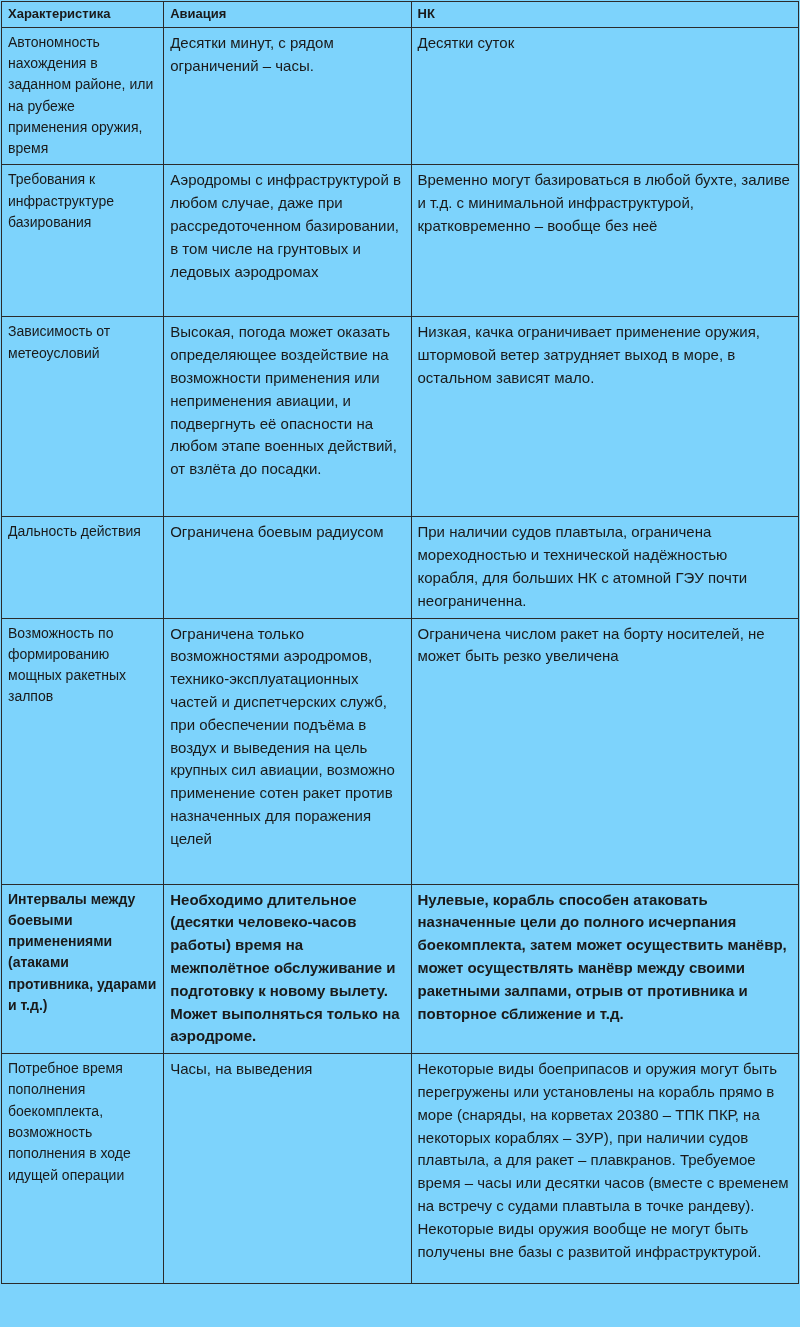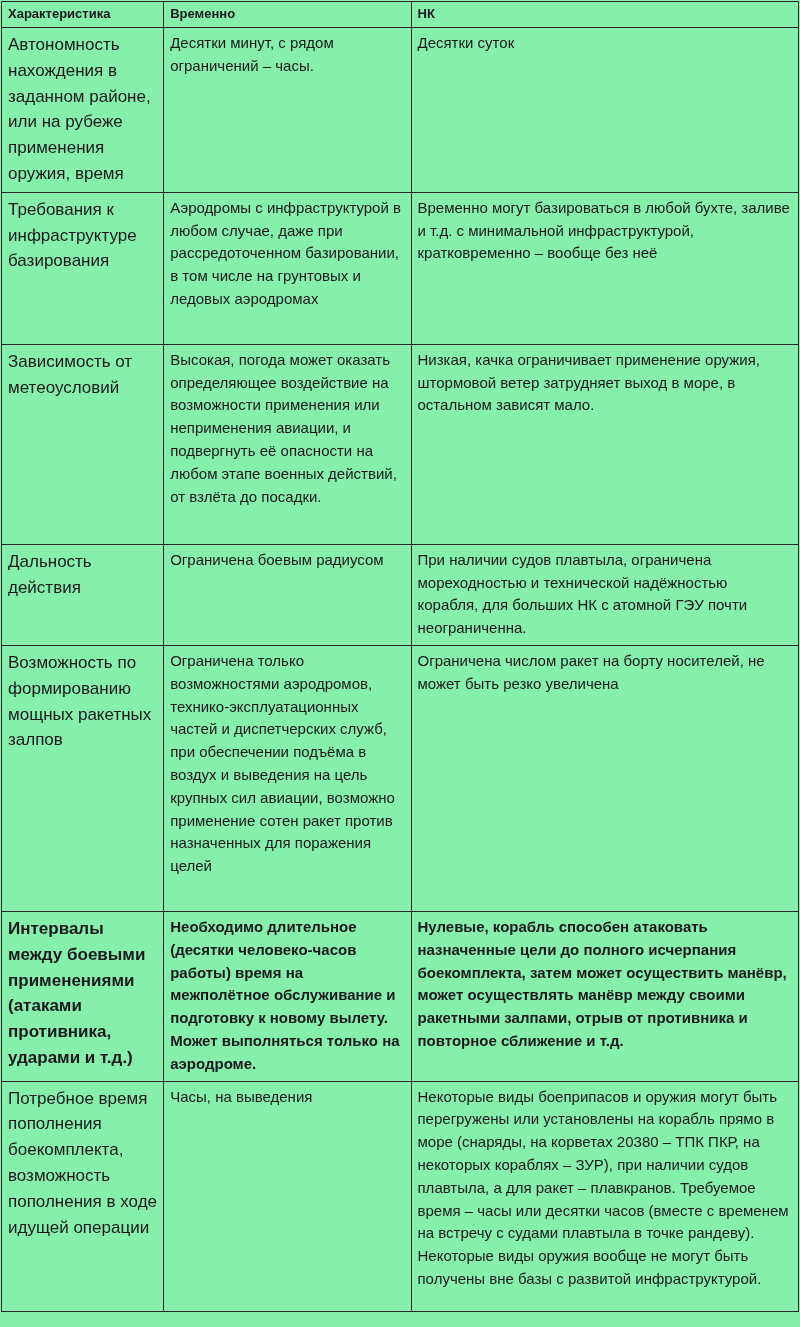--- a/index.html
+++ b/index.html
@@ -12,21 +12,21 @@
     height: 1327px;
     font-family: "Liberation Sans", "DejaVu Sans", sans-serif;
     color: #1a1a1a;
     -webkit-font-smoothing: antialiased;
   }
   .sheet {
     width: 800px;
     height: 1327px;
     box-sizing: border-box;
     overflow: hidden;
-    background: #86efac;
+    background: #7dd3fc;
   }
   table.cmp {
     border-collapse: collapse;
     table-layout: fixed;
     width: 798px;
     margin: 1px 0 0 1px;
   }
   table.cmp col.c-feature { width: 162px; }
   table.cmp col.c-aviation { width: 247px; }
   table.cmp col.c-ship     { width: 387px; }
@@ -45,21 +45,21 @@
   }
   table.cmp thead th {
     font-weight: bold;
     font-size: 13px;
     padding-top: 3px;
     padding-bottom: 3px;
     line-height: 1.45;
     white-space: nowrap;
   }
   table.cmp td.feature-cell {
-    font-size: 17px;
+    font-size: 14px;
   }
   table.cmp td.aviation-cell,
   table.cmp td.ship-cell {
     font-size: 15px;
   }
   
   tr[data-row="0"] td { height: 120px; }
   tr[data-row="1"] td { height: 142px; margin-top: 21px; }
   tr[data-row="2"] td { height: 190px; }
   tr[data-row="3"] td { height: 78px; }
@@ -75,21 +75,21 @@
 
   <table class="cmp">
     <colgroup>
       <col class="c-feature">
       <col class="c-aviation">
       <col class="c-ship">
     </colgroup>
     <thead>
       <tr>
         <th>Характеристика</th>
-        <th>Временно</th>
+        <th>Авиация</th>
         <th>НК</th>
       </tr>
     </thead>
     <tbody>
       <tr data-row="0">
         <td class="feature-cell">Автономность нахождения в заданном районе, или на рубеже применения оружия, время</td>
         <td class="aviation-cell">Десятки минут, с рядом ограничений – часы.</td>
         <td class="ship-cell">Десятки суток</td>
       </tr>
       <tr data-row="1">

